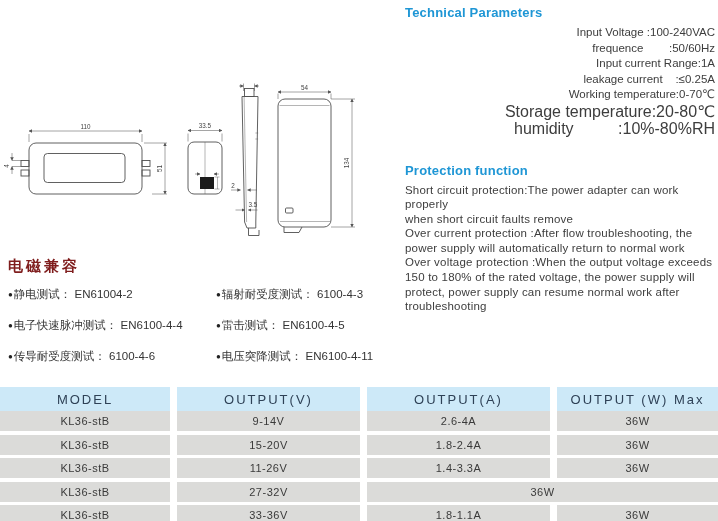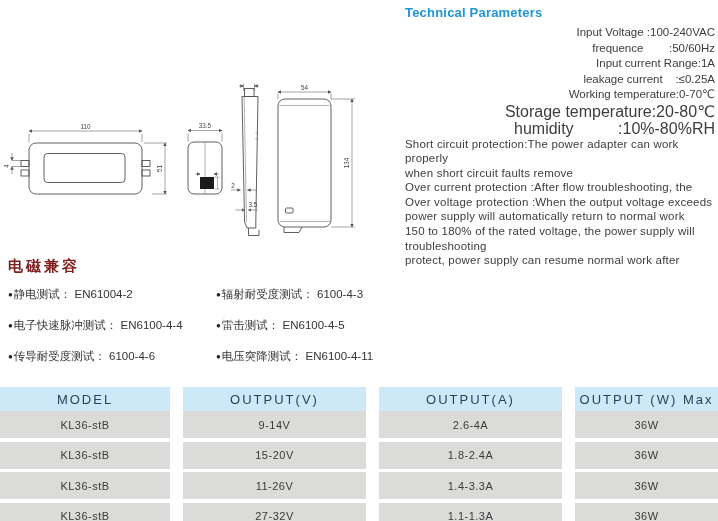--- a/index.html
+++ b/index.html
@@ -26,23 +26,23 @@
   .ln{fill:none;stroke:#4f4f4f;stroke-width:0.9;}
   .thin{fill:none;stroke:#5a5a5a;stroke-width:0.45;}
   .dim{fill:none;stroke:#5a5a5a;stroke-width:0.55;}
   .dimtxt{fill:#444;font-size:6.3px;font-family:"Liberation Sans",sans-serif;}
 
   
   .spec-table{position:absolute;left:0;top:387px;width:718px;}
   .t-row{display:flex;width:100%;}
   .t-row + .t-row{margin-top:3.5px;}
   .t-cell{display:flex;align-items:center;justify-content:center;box-sizing:border-box;}
-  .t-cell + .t-cell{margin-left:13px;}
+  .t-cell + .t-cell{margin-left:7px;}
   .t-head .t-cell{height:24px;background:#cde9f8;color:#2e4156;font-size:13px;letter-spacing:2px;}
-  .t-body .t-cell{height:27px;background:#dbdbd9;color:#3a3a3a;font-size:11px;letter-spacing:.5px;}
+  .t-body .t-cell{height:20px;background:#dbdbd9;color:#3a3a3a;font-size:11px;letter-spacing:.5px;}
   .c0{width:170px;} .c1{width:183px;} .c2{width:183px;} .c3{width:173px;flex:1;}
 </style>
 </head>
 <body>
 
 <div id="screen">
 
   <svg class="draw" width="390" height="172" viewBox="0 78 390 172" style="top:78px;">
     <defs>
       <marker id="ar" viewBox="0 0 10 10" refX="9" refY="5" markerWidth="6.5" markerHeight="6.5" orient="auto-start-reverse">
@@ -139,28 +139,29 @@
   <div class="right-col">
     <h3 class="sec-title">Technical Parameters</h3>
     <div class="param-line">Input Voltage :100-240VAC</div>
     <div class="param-line">frequence        :50/60Hz</div>
     <div class="param-line">Input current Range:1A</div>
     <div class="param-line">leakage current    :≤0.25A</div>
     <div class="param-line">Working temperature:0-70℃</div>
     <div class="param-line big">Storage temperature:20-80℃</div>
     <div class="param-line big">humidity          :10%-80%RH</div>
 
+    <h3 class="sec-title prot-title">Protection function</h3>
     <div class="prot-line">Short circuit protection:The power adapter can work properly</div>
     <div class="prot-line">when short circuit faults remove</div>
     <div class="prot-line">Over current protection :After flow troubleshooting, the</div>
+    <div class="prot-line">power supply will automatically return to normal work</div>
     <div class="prot-line">Over voltage protection :When the output voltage exceeds</div>
-    <div class="prot-line">power supply will automatically return to normal work</div>
     <div class="prot-line">150 to 180% of the rated voltage, the power supply will</div>
+    <div class="prot-line">protect, power supply can resume normal work after</div>
     <div class="prot-line">troubleshooting</div>
-    <div class="prot-line">protect, power supply can resume normal work after</div>
   </div>
 
   <div class="emc">
     <h3 class="emc-title">电磁兼容</h3>
     <div class="emc-grid">
       <div class="emc-item"><span class="emc-bullet">●</span><span>静电测试： EN61004-2</span></div>
       <div class="emc-item"><span class="emc-bullet">●</span><span>辐射耐受度测试：  6100-4-3</span></div>
       <div class="emc-item"><span class="emc-bullet">●</span><span>电子快速脉冲测试： EN6100-4-4</span></div>
       <div class="emc-item"><span class="emc-bullet">●</span><span>雷击测试： EN6100-4-5</span></div>
       <div class="emc-item"><span class="emc-bullet">●</span><span>传导耐受度测试：  6100-4-6</span></div>
@@ -190,21 +191,20 @@
       </div>
       <div class="t-row">
         <div class="t-cell c0">KL36-stB</div>
         <div class="t-cell c1">11-26V</div>
         <div class="t-cell c2">1.4-3.3A</div>
         <div class="t-cell c3">36W</div>
       </div>
       <div class="t-row">
         <div class="t-cell c0">KL36-stB</div>
         <div class="t-cell c1">27-32V</div>
-        <div class="t-cell c2">1.1-1.3A</div>
         <div class="t-cell c3">36W</div>
       </div>
       <div class="t-row">
         <div class="t-cell c0">KL36-stB</div>
         <div class="t-cell c1">33-36V</div>
         <div class="t-cell c2">1.8-1.1A</div>
         <div class="t-cell c3">36W</div>
       </div>
     </div>
   </div>

